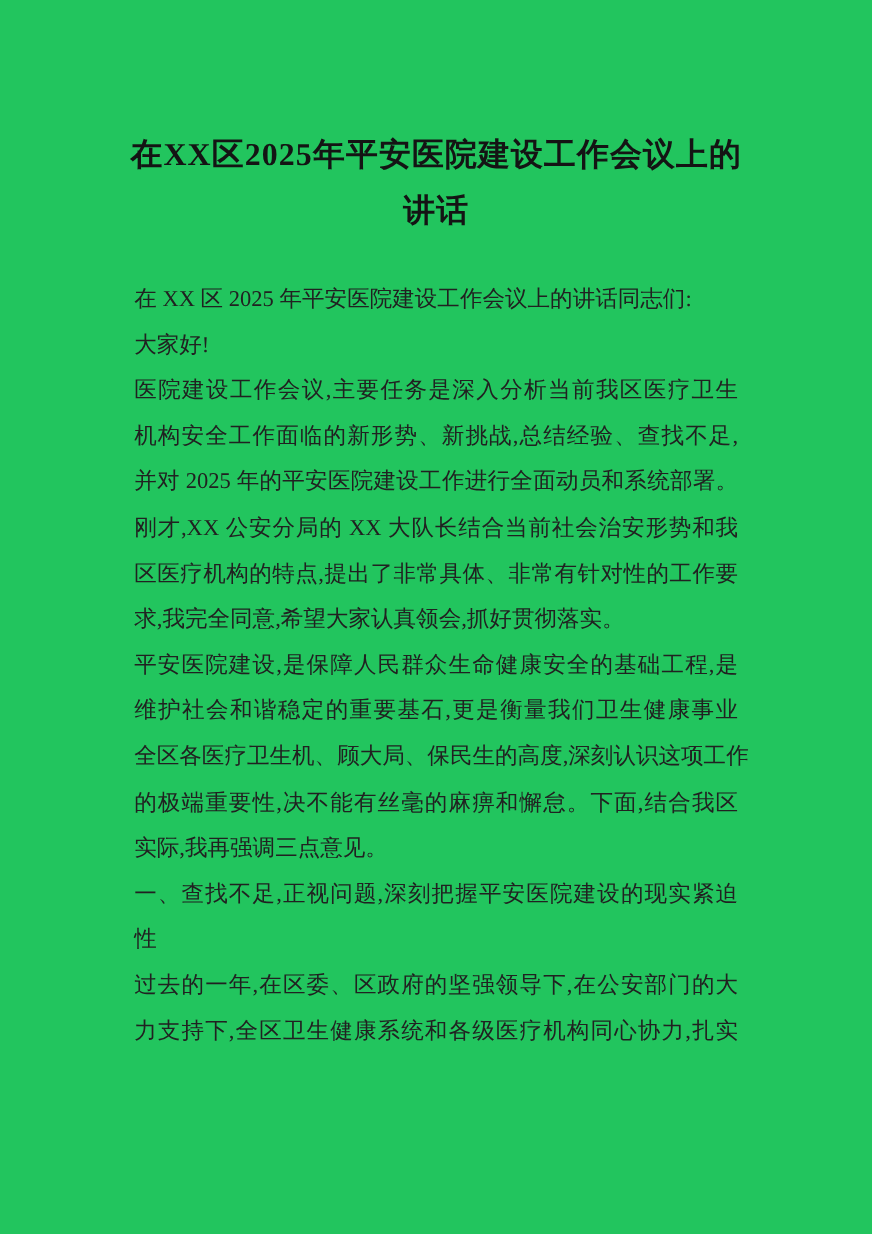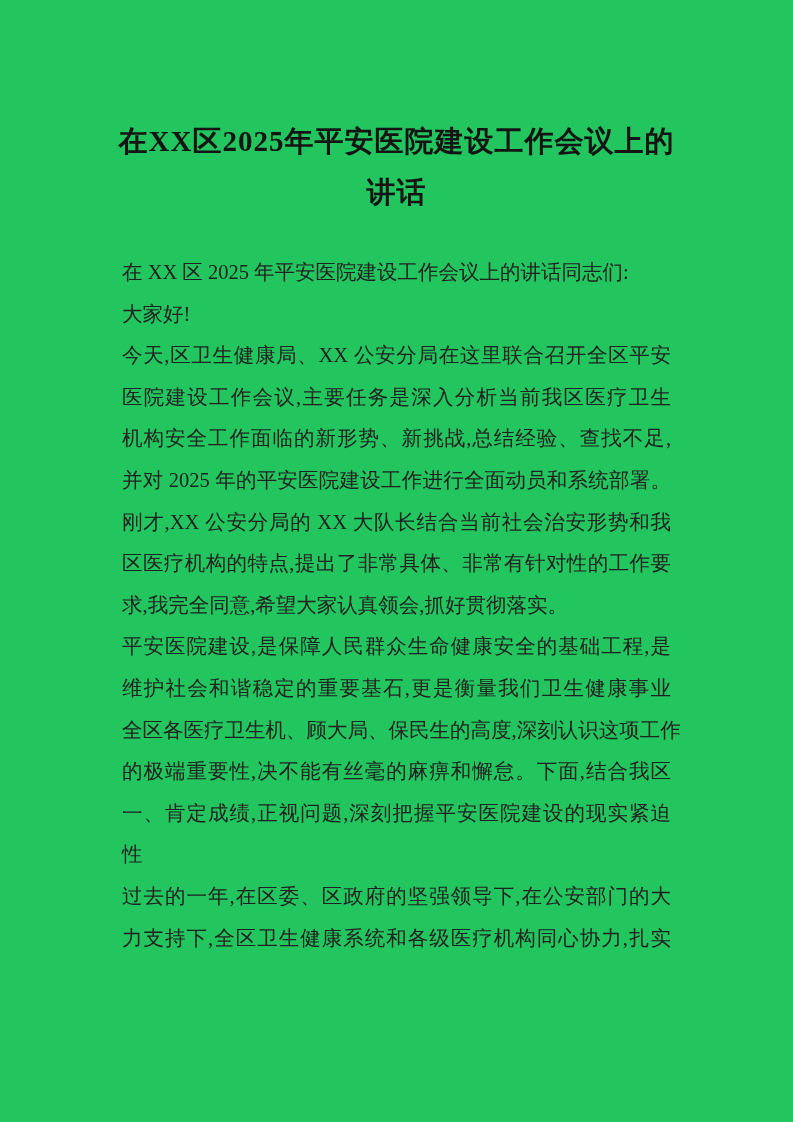--- a/index.html
+++ b/index.html
@@ -56,30 +56,30 @@
 <div class="page">
 
   <div class="doc-title">
     <div class="t-line">在XX区2025年平安医院建设工作会议上的</div>
     <div class="t-line">讲话</div>
   </div>
 
   <div class="doc-body">
     <div class="ln">在 XX 区 2025 年平安医院建设工作会议上的讲话同志们:</div>
     <div class="ln">大家好!</div>
-    <div class="ln fill">今天,区卫生健康局、XX 公安分局在这里联合召开全区平安</div>
     <div class="ln fill">医院建设工作会议,主要任务是深入分析当前我区医疗卫生</div>
     <div class="ln fill">机构安全工作面临的新形势、新挑战,总结经验、查找不足,</div>
     <div class="ln fill">并对 2025 年的平安医院建设工作进行全面动员和系统部署。</div>
     <div class="ln fill">刚才,XX 公安分局的 XX 大队长结合当前社会治安形势和我</div>
     <div class="ln fill">区医疗机构的特点,提出了非常具体、非常有针对性的工作要</div>
     <div class="ln">求,我完全同意,希望大家认真领会,抓好贯彻落实。</div>
     <div class="ln fill">平安医院建设,是保障人民群众生命健康安全的基础工程,是</div>
     <div class="ln fill">维护社会和谐稳定的重要基石,更是衡量我们卫生健康事业</div>
     <div class="ln fill">全区各医疗卫生机、顾大局、保民生的高度,深刻认识这项工作</div>
     <div class="ln fill">的极端重要性,决不能有丝毫的麻痹和懈怠。下面,结合我区</div>
-    <div class="ln fill">一、肯定成绩,正视问题,深刻把握平安医院建设的现实紧迫</div>
+    <div class="ln">实际,我再强调三点意见。</div>
+    <div class="ln fill">一、查找不足,正视问题,深刻把握平安医院建设的现实紧迫</div>
     <div class="ln">性</div>
     <div class="ln fill">过去的一年,在区委、区政府的坚强领导下,在公安部门的大</div>
     <div class="ln fill">力支持下,全区卫生健康系统和各级医疗机构同心协力,扎实</div>
   </div>
 
 </div>
 
 </body></html>

